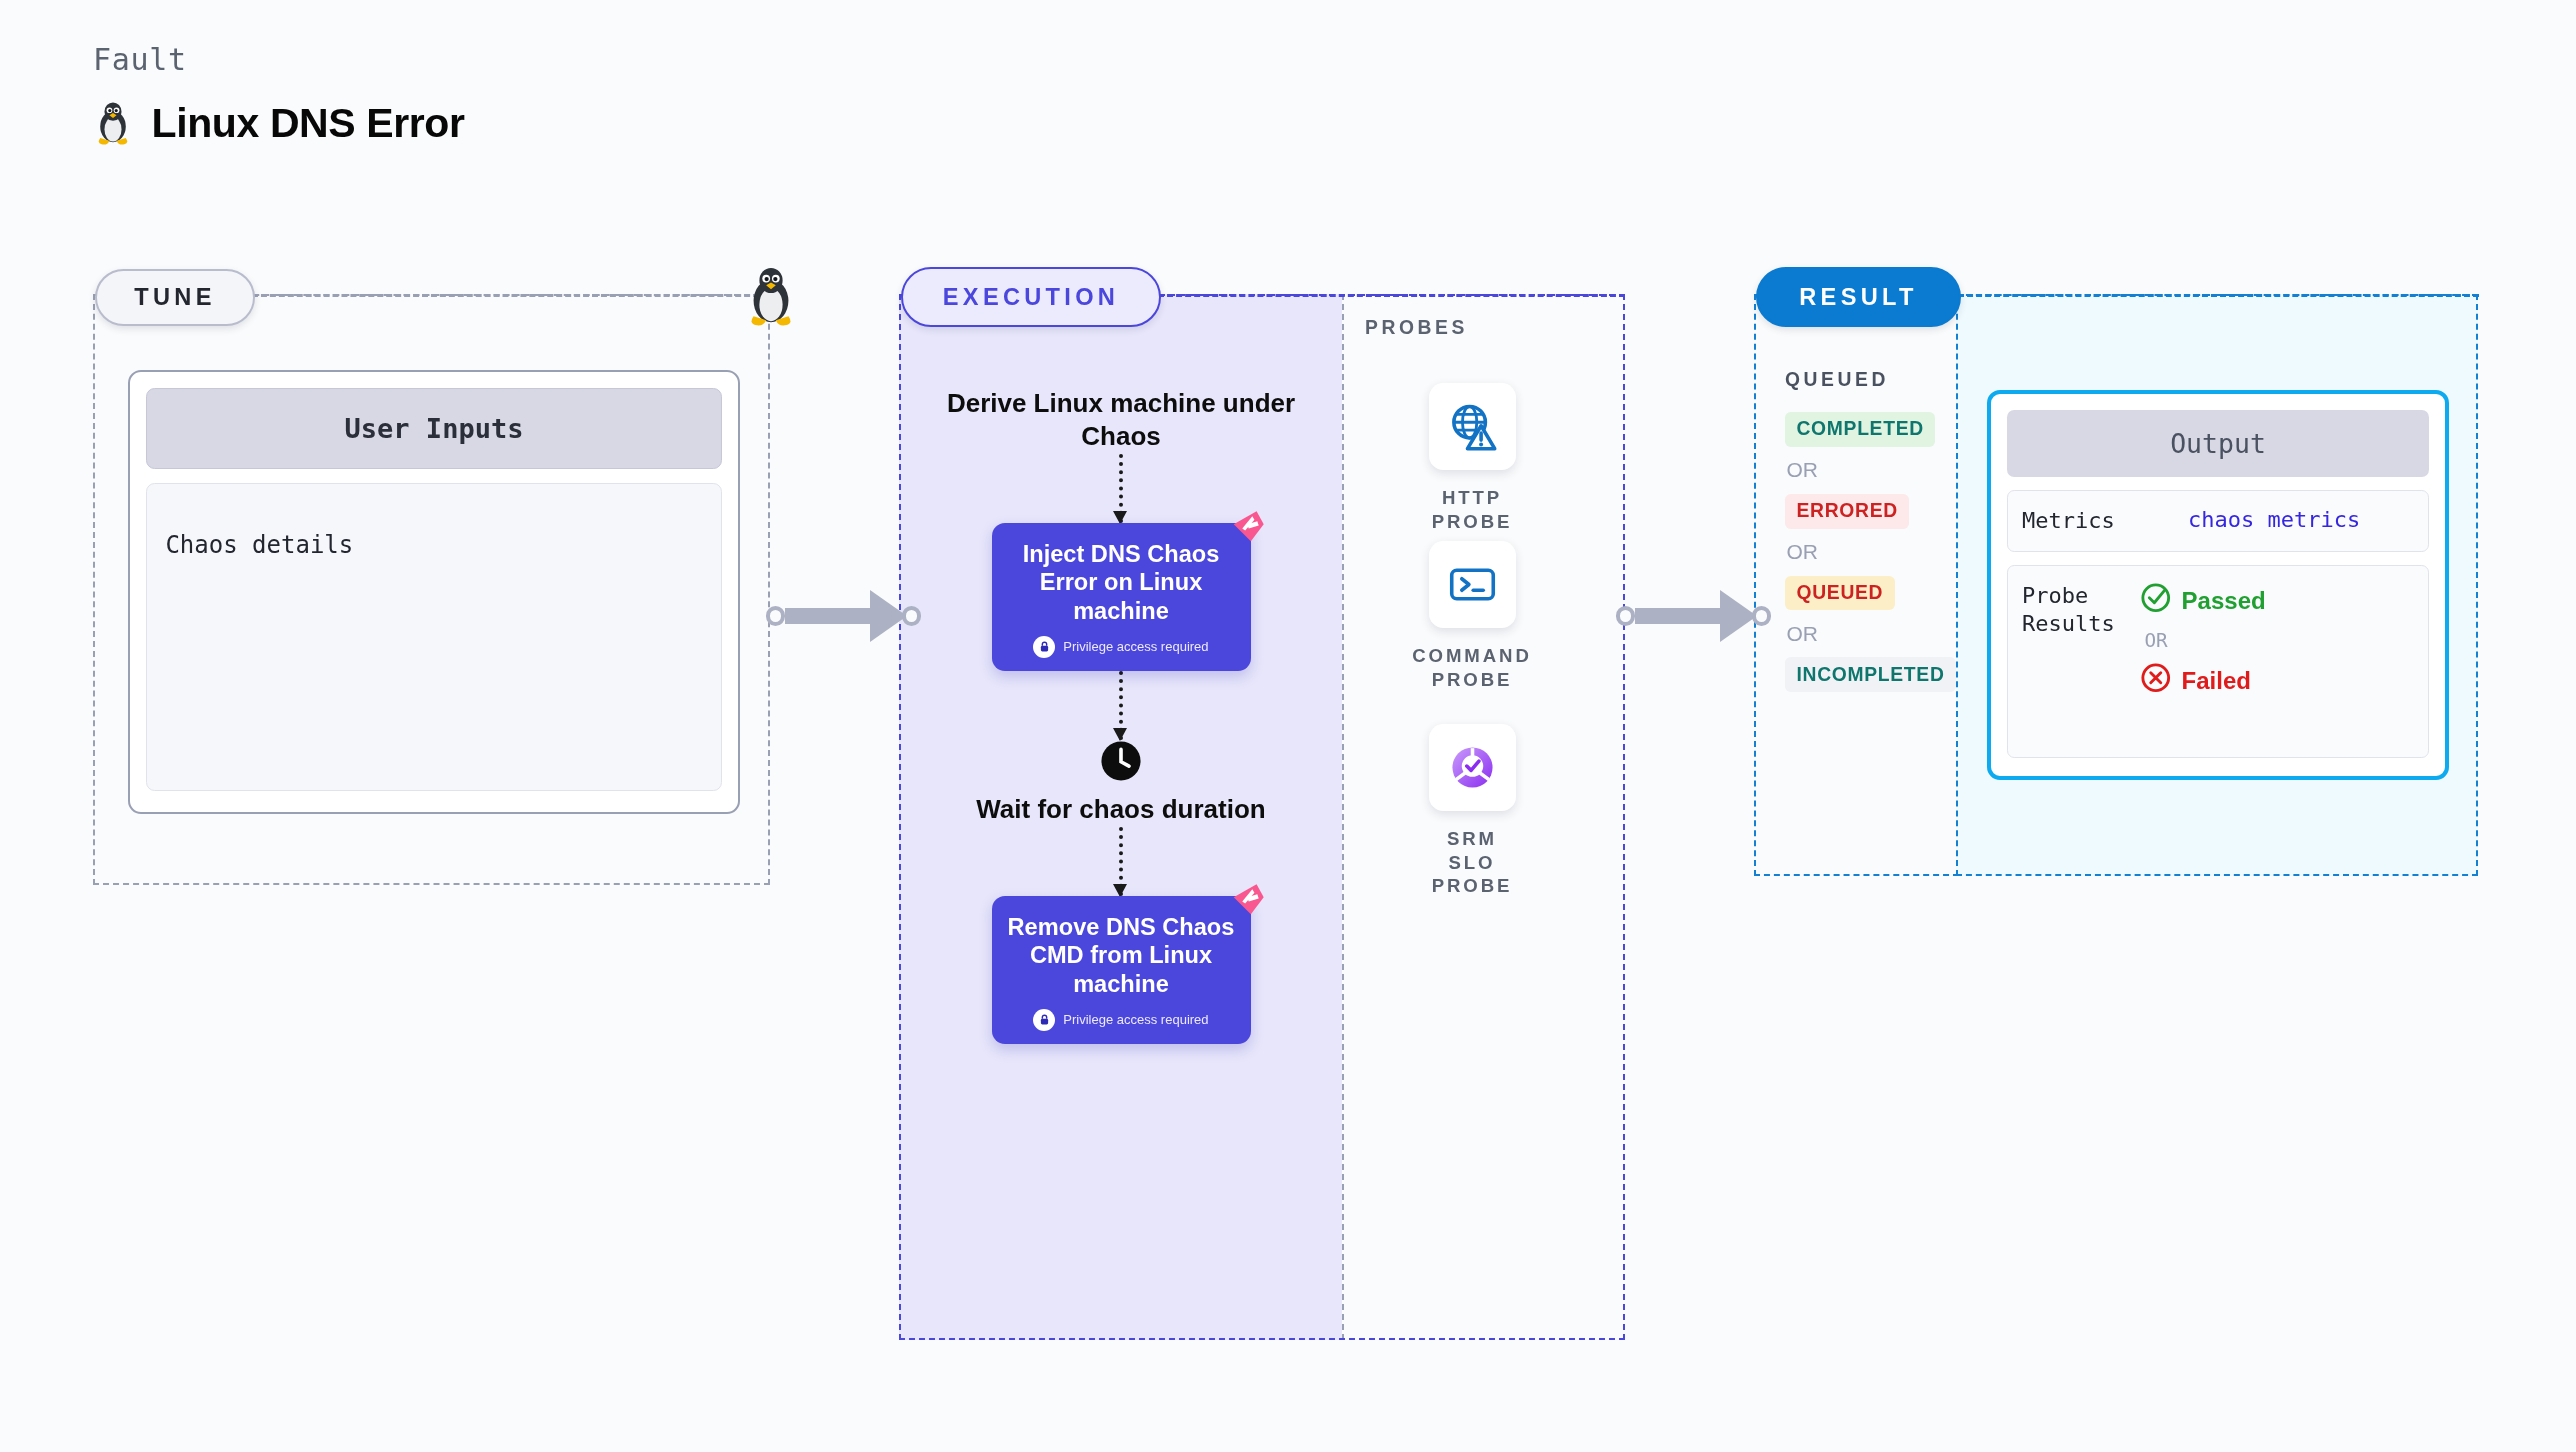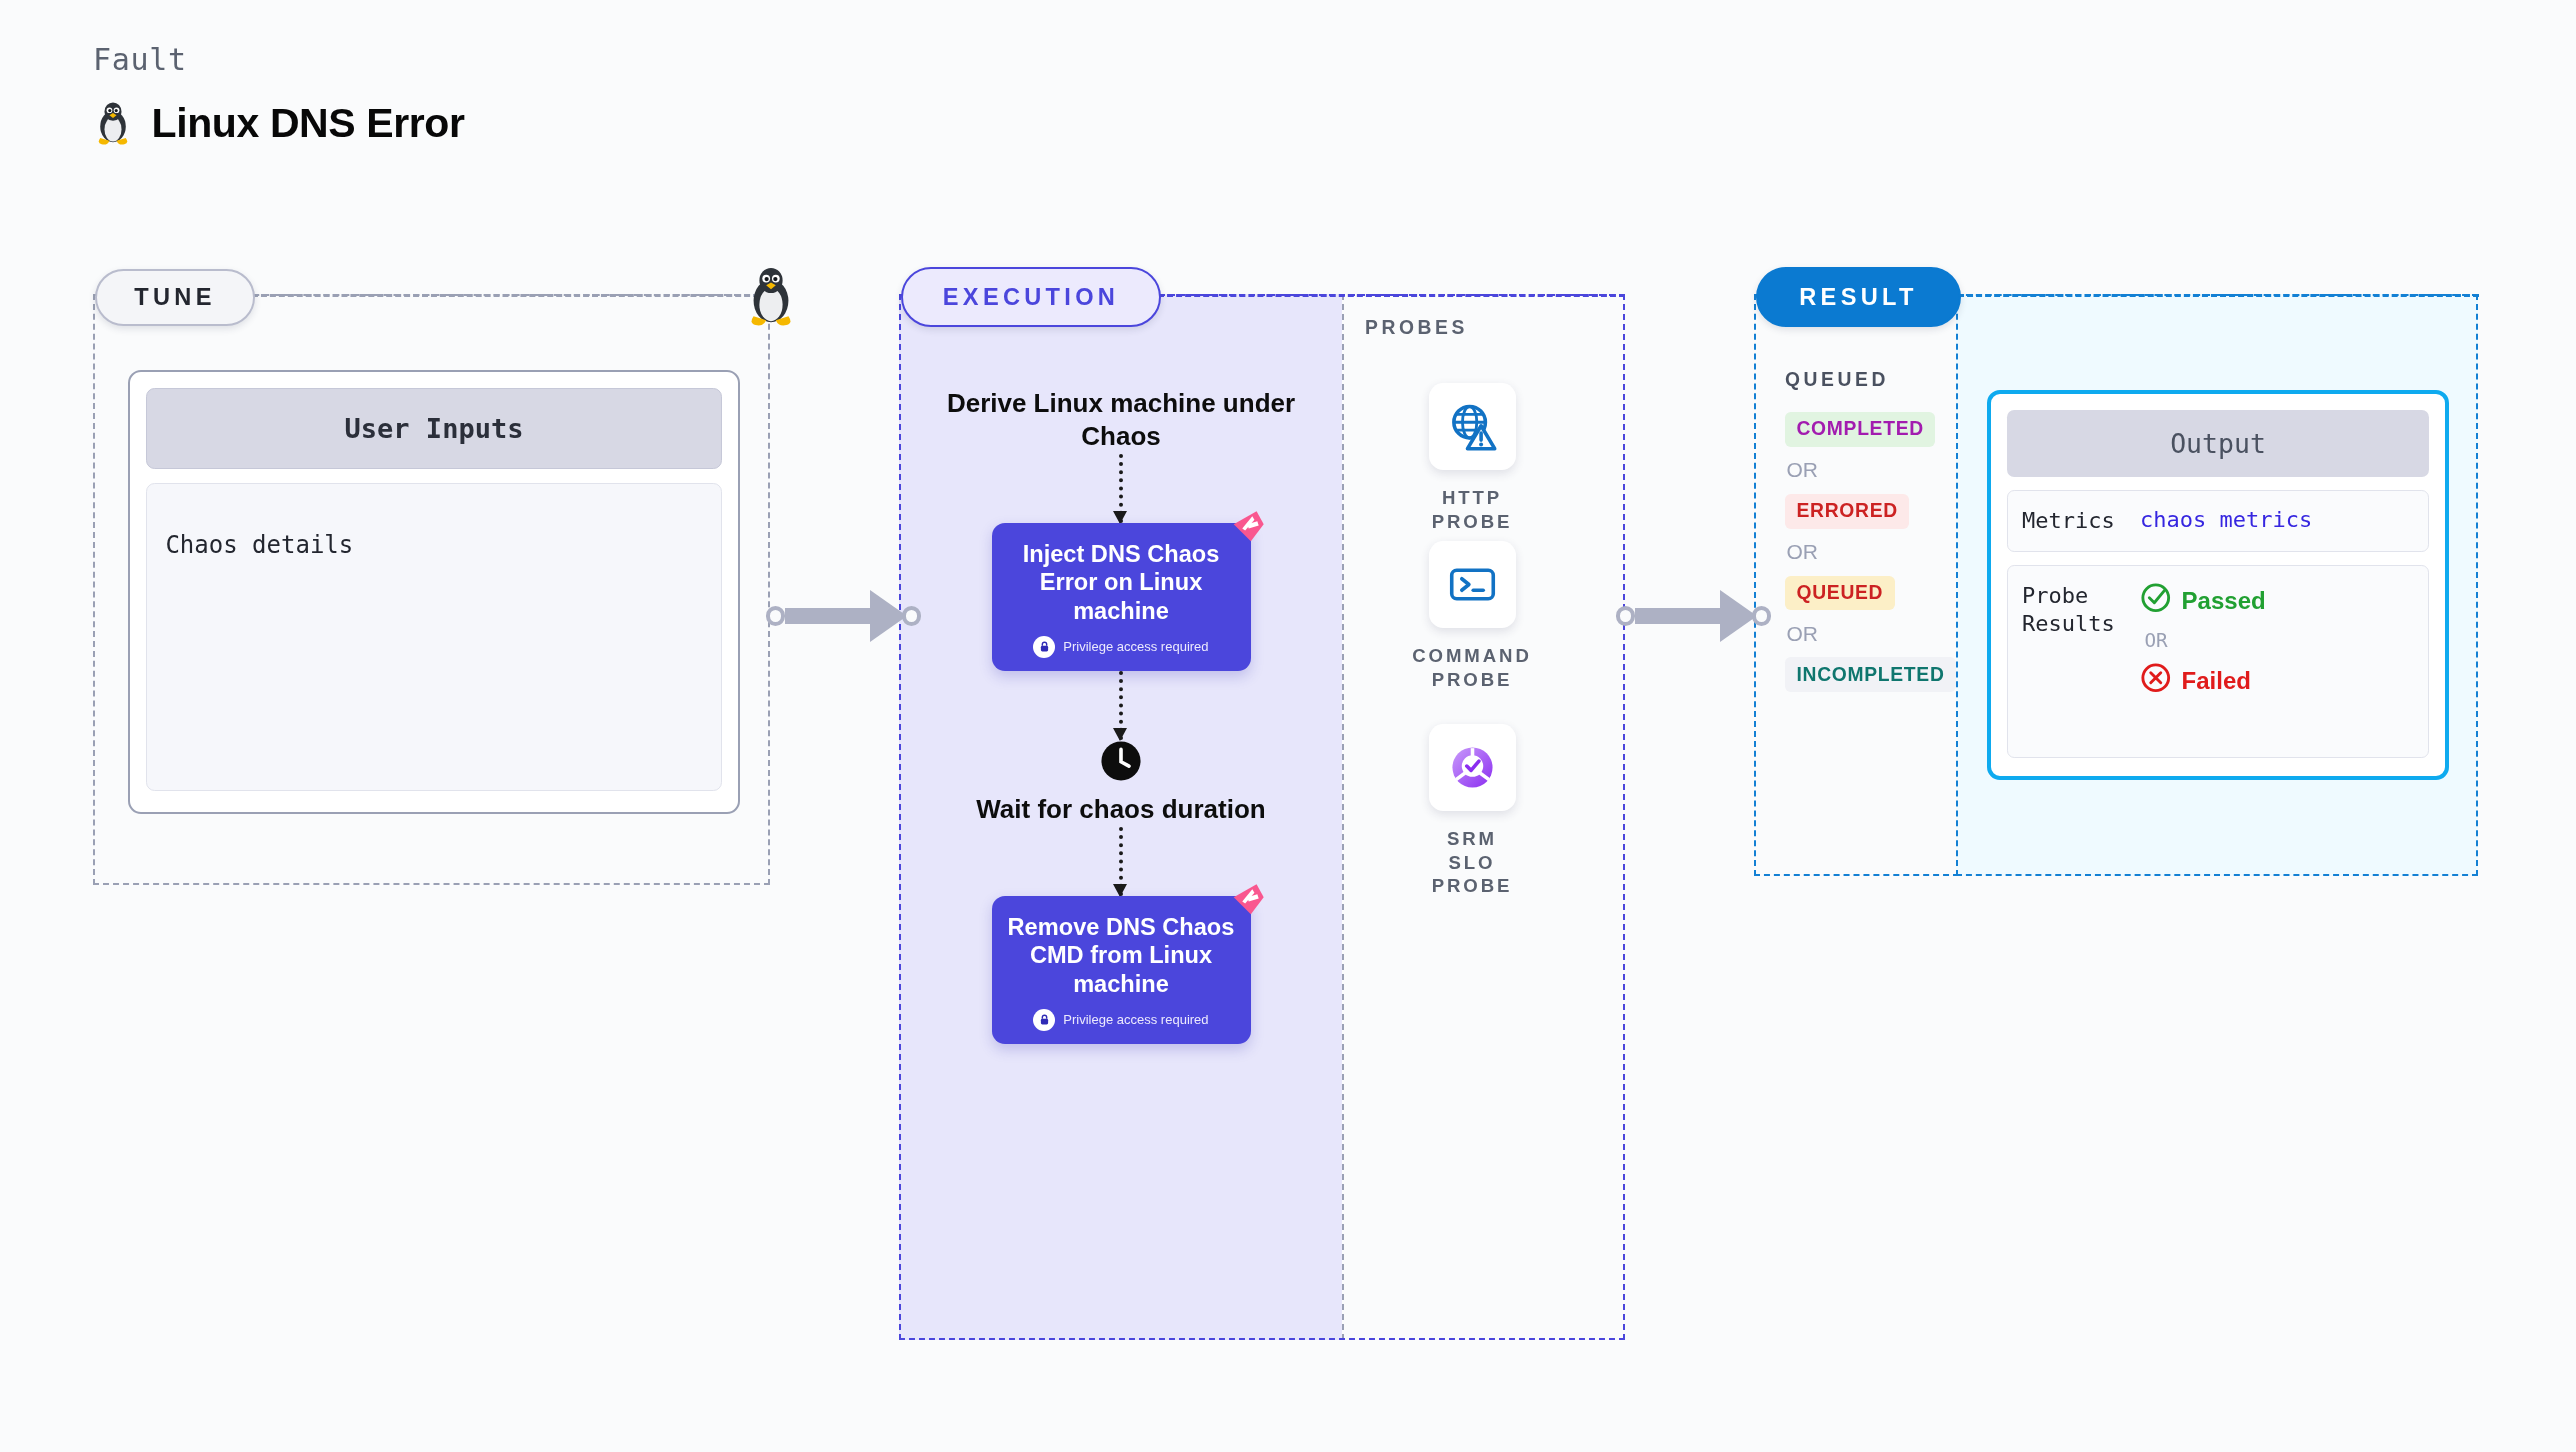--- a/index.html
+++ b/index.html
@@ -122,21 +122,21 @@
   
   #output-card{position:absolute;left:1987px;top:390px;width:462px;height:390px;
     box-sizing:border-box;background:#ffffff;border:4.3px solid #0eaaef;border-radius:13px;padding:15.8px;}
   #output-head{height:67px;background:#d7d8e4;border-radius:7.2px;display:flex;
     align-items:center;justify-content:center;font-family:"DejaVu Sans Mono",monospace;
     font-size:26.5px;color:#4a5160;}
   .out-row{margin-top:13px;border:1.4px solid #e1e3ec;border-radius:7.2px;background:#fafbfd;
     display:flex;padding:15.8px 14.3px;box-sizing:border-box;}
   .out-key{font-family:"DejaVu Sans Mono",monospace;font-size:22px;color:#23262f;width:118px;
     line-height:1.3;}
-  .out-val{font-family:"DejaVu Sans Mono",monospace;font-size:22px;color:#3626e0;}
+  .out-val{font-family:"DejaVu Sans Mono",monospace;font-size:22px;color:#3626e0;margin-left:48px;}
   #probe-results-row{height:193px;}
   .pr-item{display:flex;align-items:center;gap:10px;font-size:24px;font-weight:bold;}
   .pr-or{font-family:"DejaVu Sans Mono",monospace;font-size:19.3px;color:#9aa0b4;margin:10px 0 10px 4.3px;}
 </style>
 </head>
 <body>
 
 <div id="header">
   <div id="fault-label">Fault</div>
   <div id="title-row">
@@ -307,21 +307,21 @@
       <path d="M37 37 L60 54" stroke="#ffffff" stroke-width="5"></path>
       <circle cx="37" cy="35" r="15" fill="#ffffff"></circle>
       <path d="M29 35 L35 41 L46 28" fill="none" stroke="#8b2df0" stroke-width="5" stroke-linecap="round" stroke-linejoin="round"></path>
     </svg>
   </div>
   <div class="probe-label">SRM SLO PROBE</div>
 </div>
 
 <div id="status-label">QUEUED</div>
 <div id="status-stack">
-  <span class="status-badge" style="background:#e1f4e1;color:#a21caf">COMPLETED</span>
+  <span class="status-badge" style="background:#e1f4e1;color:#0f766e">COMPLETED</span>
   <span class="or-text">OR</span>
   <span class="status-badge" style="background:#fde9e9;color:#cc2222">ERRORED</span>
   <span class="or-text">OR</span>
   <span class="status-badge" style="background:#fcefc7;color:#cc2222">QUEUED</span>
   <span class="or-text">OR</span>
   <span class="status-badge" style="background:#f1f2f6;color:#0f766e">INCOMPLETED</span>
 </div>
 
 <div id="output-card">
   <div id="output-head">Output</div>

